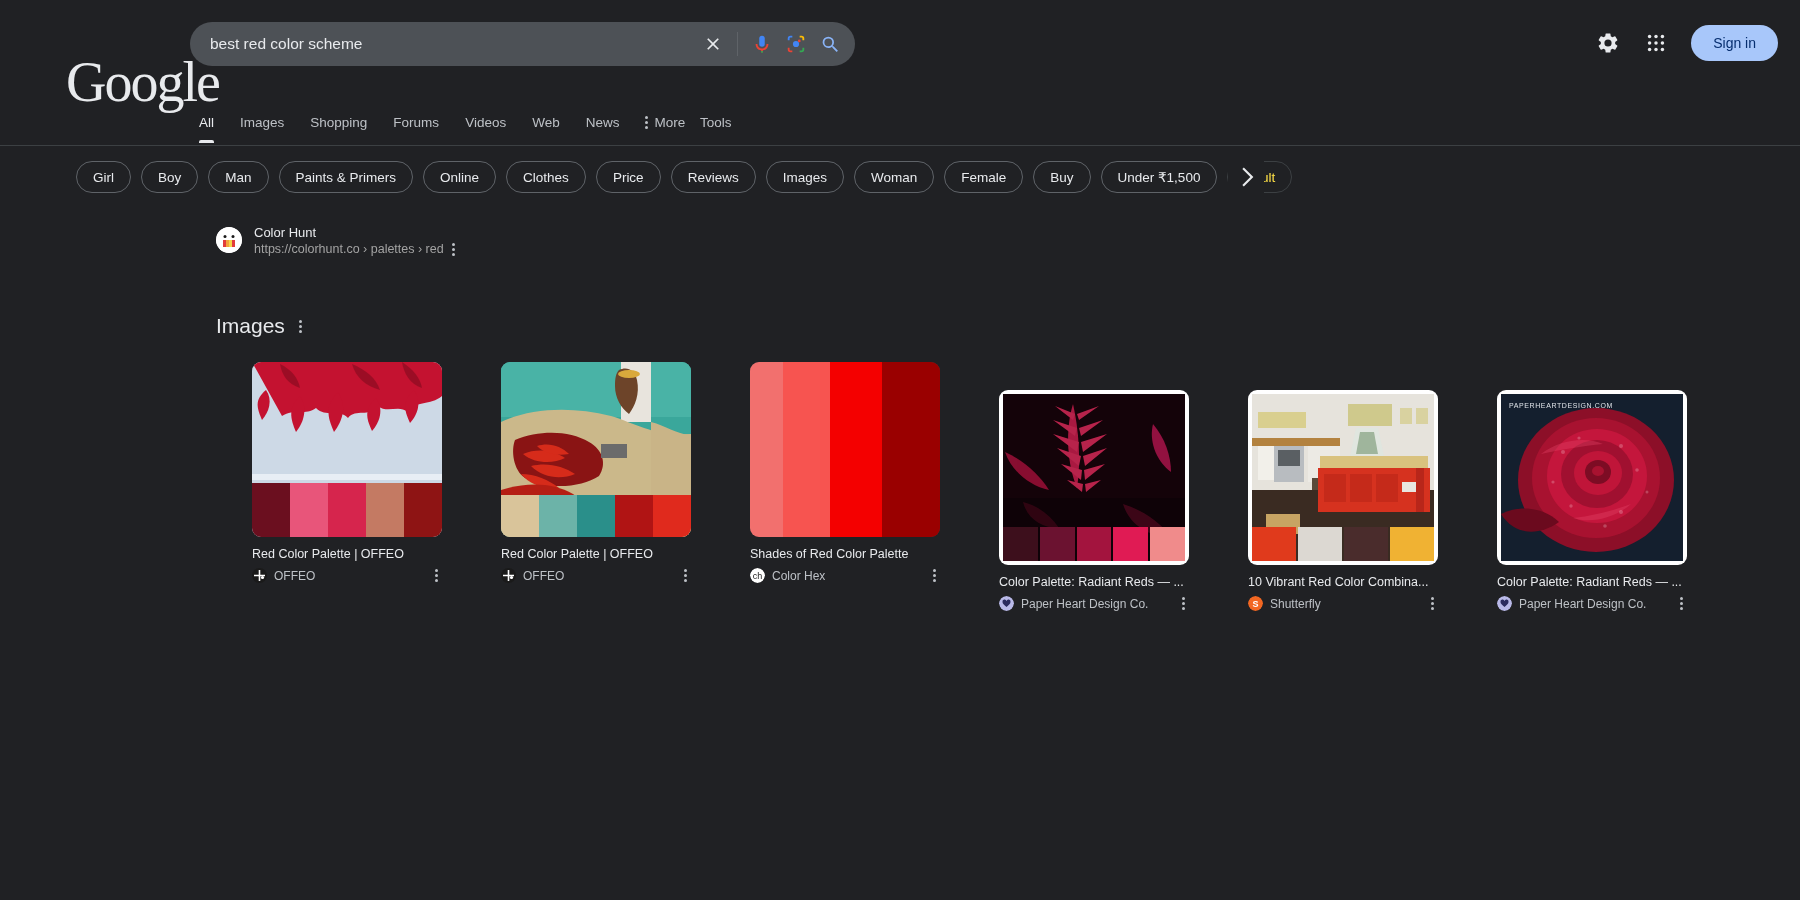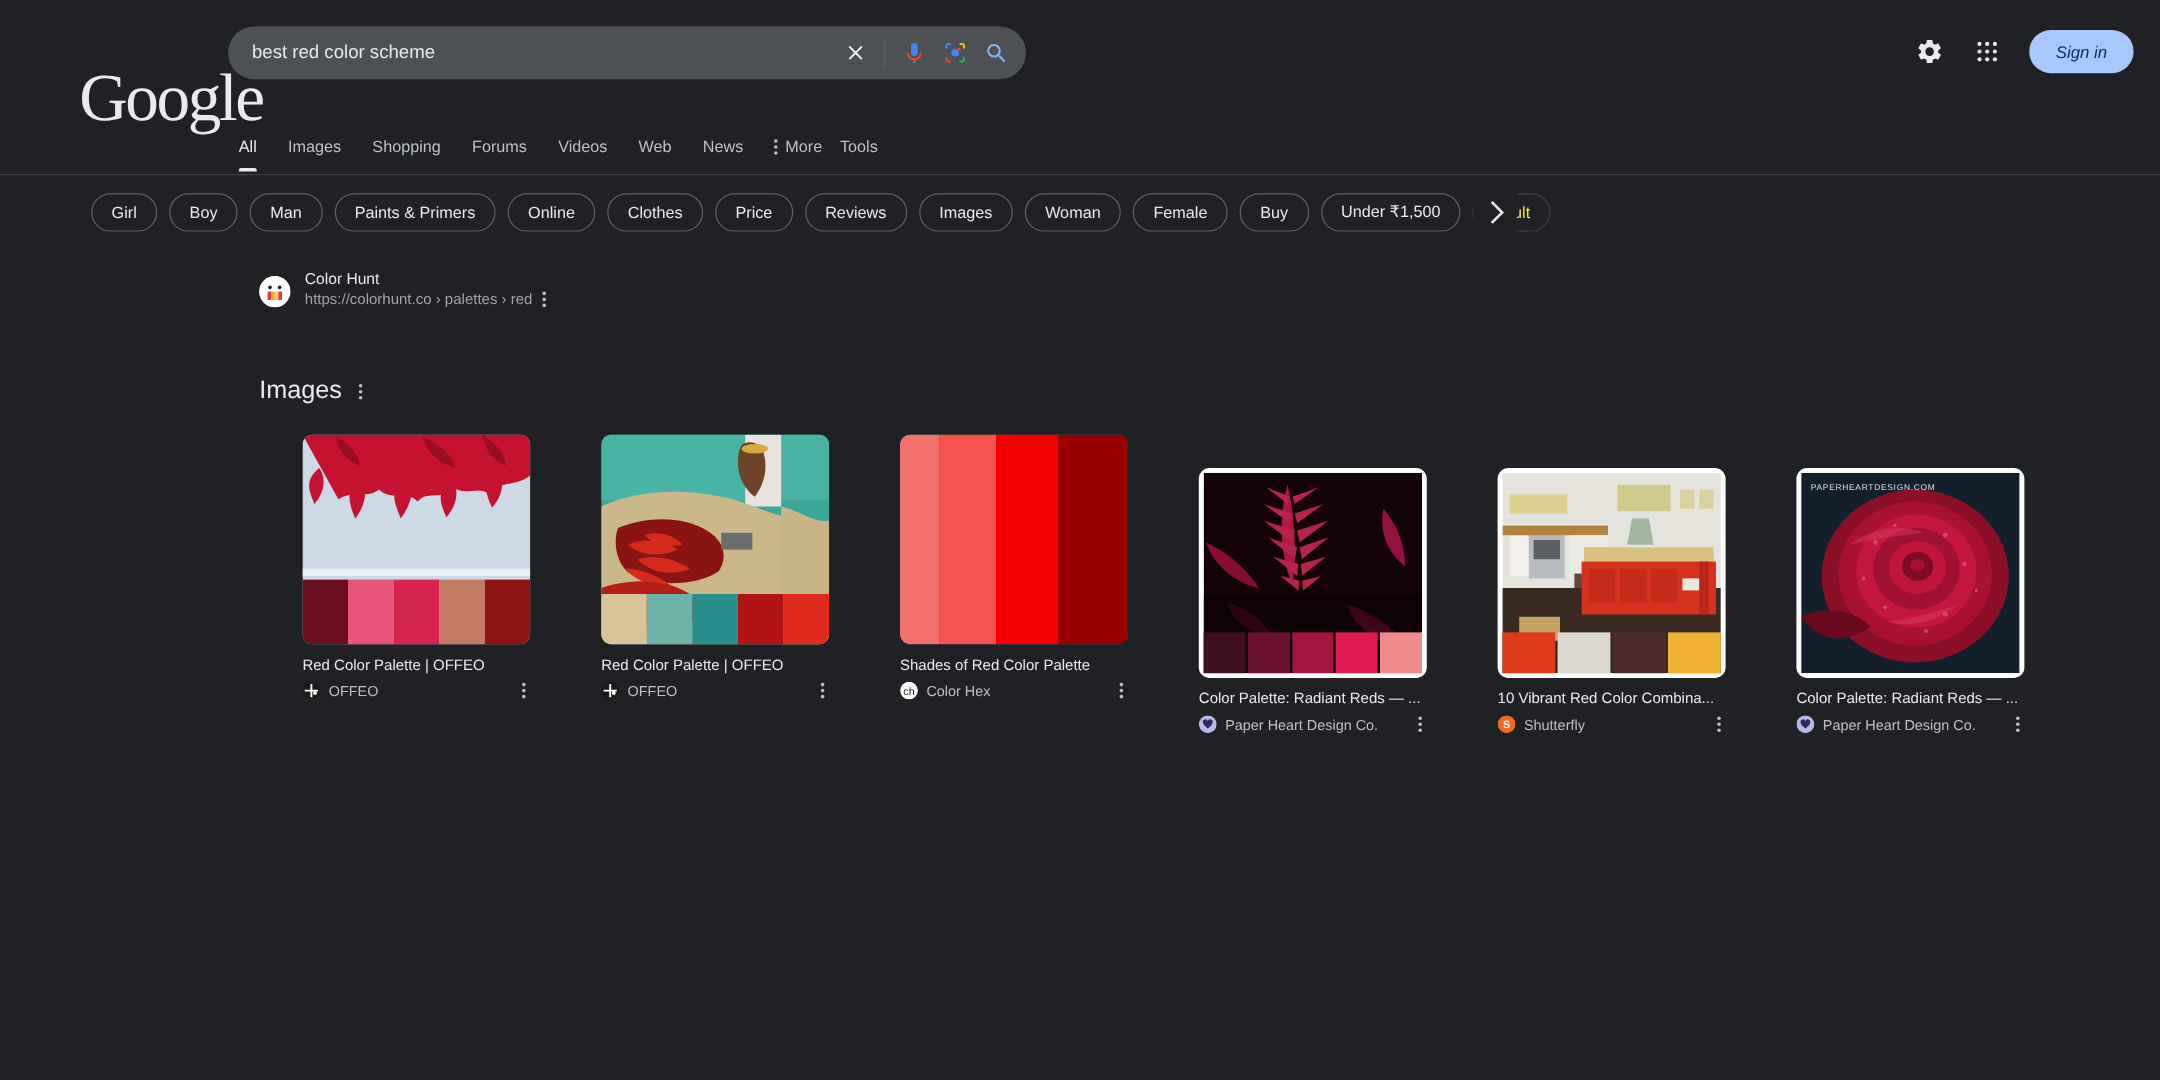--- a/index.html
+++ b/index.html
@@ -48,21 +48,20 @@
   .topright { position: absolute; right: 22px; top: 22px; display: flex; align-items: center; gap: 6px; }
   .tr-icon {
     width: 42px; height: 42px; border-radius: 50%;
     display: flex; align-items: center; justify-content: center; cursor: pointer;
   }
   .signin {
     margin-left: 8px; background: #a8c7fa; color: #062e6f;
     border: none; border-radius: 18px; height: 36px; padding: 0 22px;
     font-size: 14px; font-weight: 500; cursor: pointer;
     font-family: "Liberation Sans", sans-serif;
-    font-style: italic;
   }
 
   
   .navbar { position: relative; height: 42px; border-bottom: 1px solid #3c4043; }
   .tabs { position: absolute; left: 186px; top: 0; display: flex; gap: 0; align-items: center; }
   .tab {
     font-size: 13.5px; color: #bdc1c6; padding: 11px 13px 13px 13px;
     cursor: pointer; position: relative; white-space: nowrap;
   }
   .tab.active { color: #e8eaed; font-weight: 500; }
@@ -90,21 +89,21 @@
   .chip-arrow {
     position: absolute; left: 1228px; top: 13px; width: 36px; height: 36px;
     display: flex; align-items: center; justify-content: center;
     background: #202124; cursor: pointer;
   }
 
   
   .main { padding-left: 216px; padding-top: 16px; }
 
   .result { width: 600px; }
-  .res-head { display: flex; align-items: center; gap: 12px; }
+  .res-head { display: flex; align-items: flex-start; gap: 12px; }
   .favicon {
     width: 26px; height: 26px; border-radius: 50%; background: #fff;
     flex: none; margin-top: 3px; display: flex; align-items: center;
     justify-content: center; overflow: hidden;
   }
   .res-site { font-size: 13px; color: #e8eaed; line-height: 17px; }
   .res-url { font-size: 12.5px; color: #a3a3a3; line-height: 17px; display: flex; align-items: center; gap: 8px; }
   .res-title {
     font-size: 20px; color: #99c3ff; margin-top: 5px; cursor: pointer;
     font-weight: 400; line-height: 26px;

